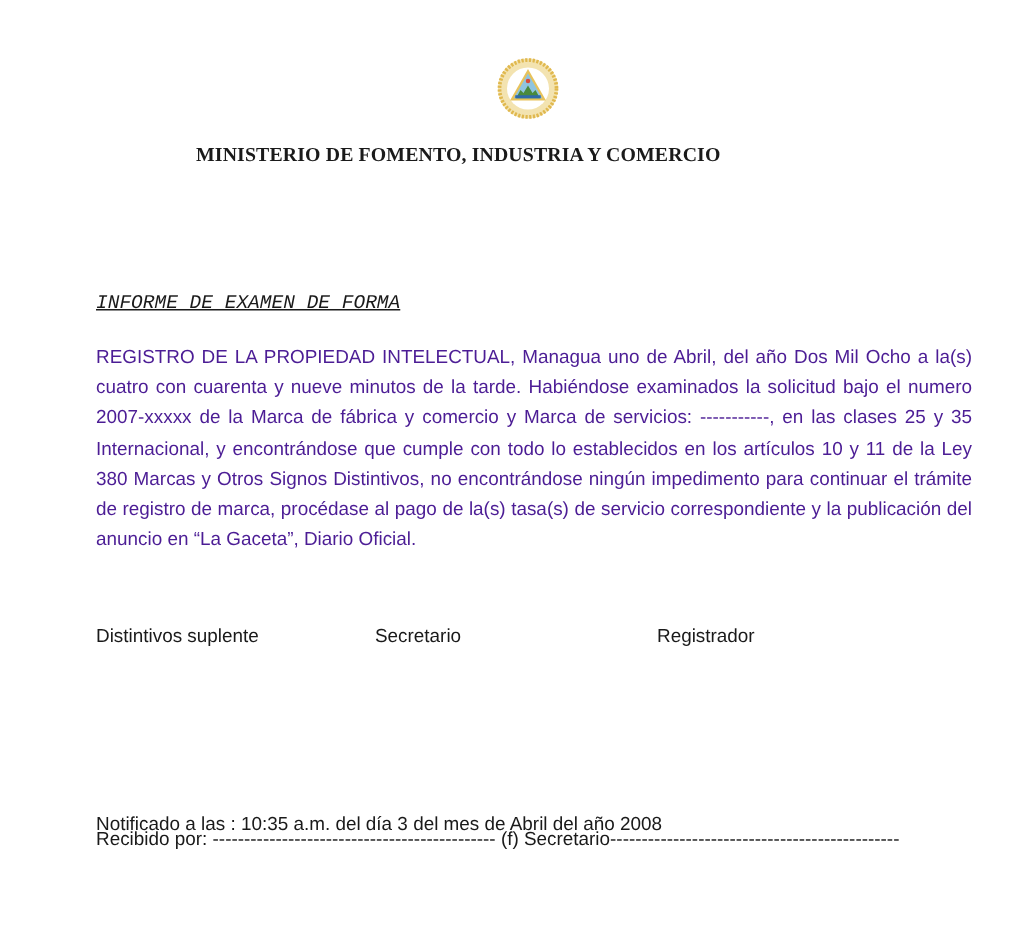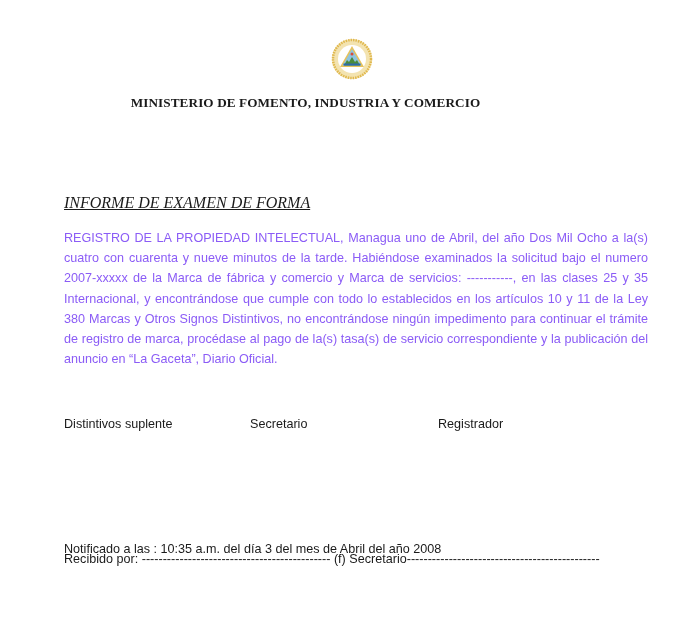--- a/index.html
+++ b/index.html
@@ -31,36 +31,36 @@
       font-weight: bold;
       font-size: 13.2px;
       line-height: 16px;
       color: #1a1a1a;
       letter-spacing: 0.1px;
     }
     .report-title {
       position: absolute;
       left: 64px;
       top: 194px;
-      font-family: Liberation Serif, serif;
+      font-family: Liberation Mono, monospace;
       font-style: italic;
-      font-size: 16px;
+      font-size: 13px;
       text-decoration: underline;
       color: #1a1a1a;
     }
     .body-text {
       position: absolute;
       left: 64px;
       top: 228px;
       width: 584px;
       font-family: "Liberation Sans", sans-serif;
       font-size: 12.6px;
       line-height: 20.2px;
       text-align: justify;
-      color: #8b5cf6;
+      color: #4c1d95;
     }
     .signatures {
       position: absolute;
       top: 417px;
       left: 64px;
       font-family: "Liberation Sans", sans-serif;
       font-size: 12.6px;
       color: #1a1a1a;
       width: 600px;
       height: 18px;

